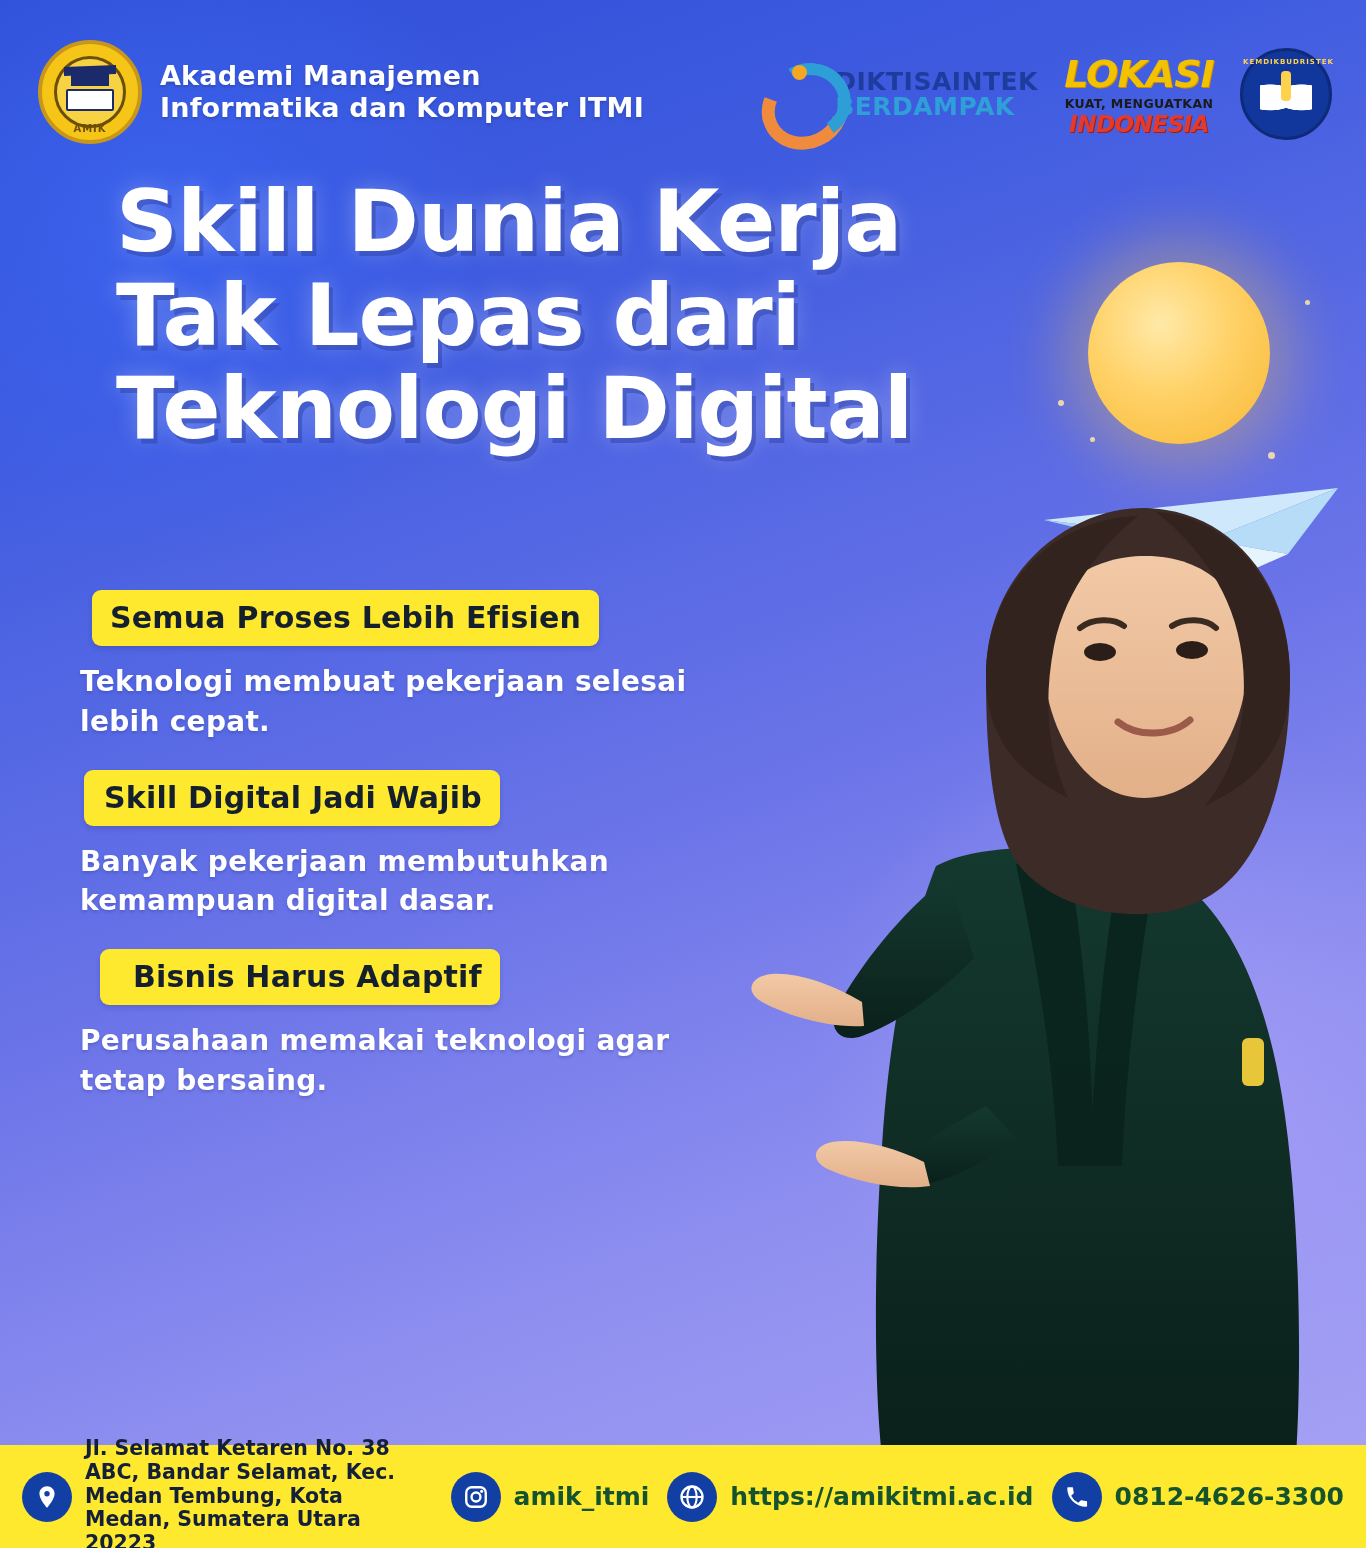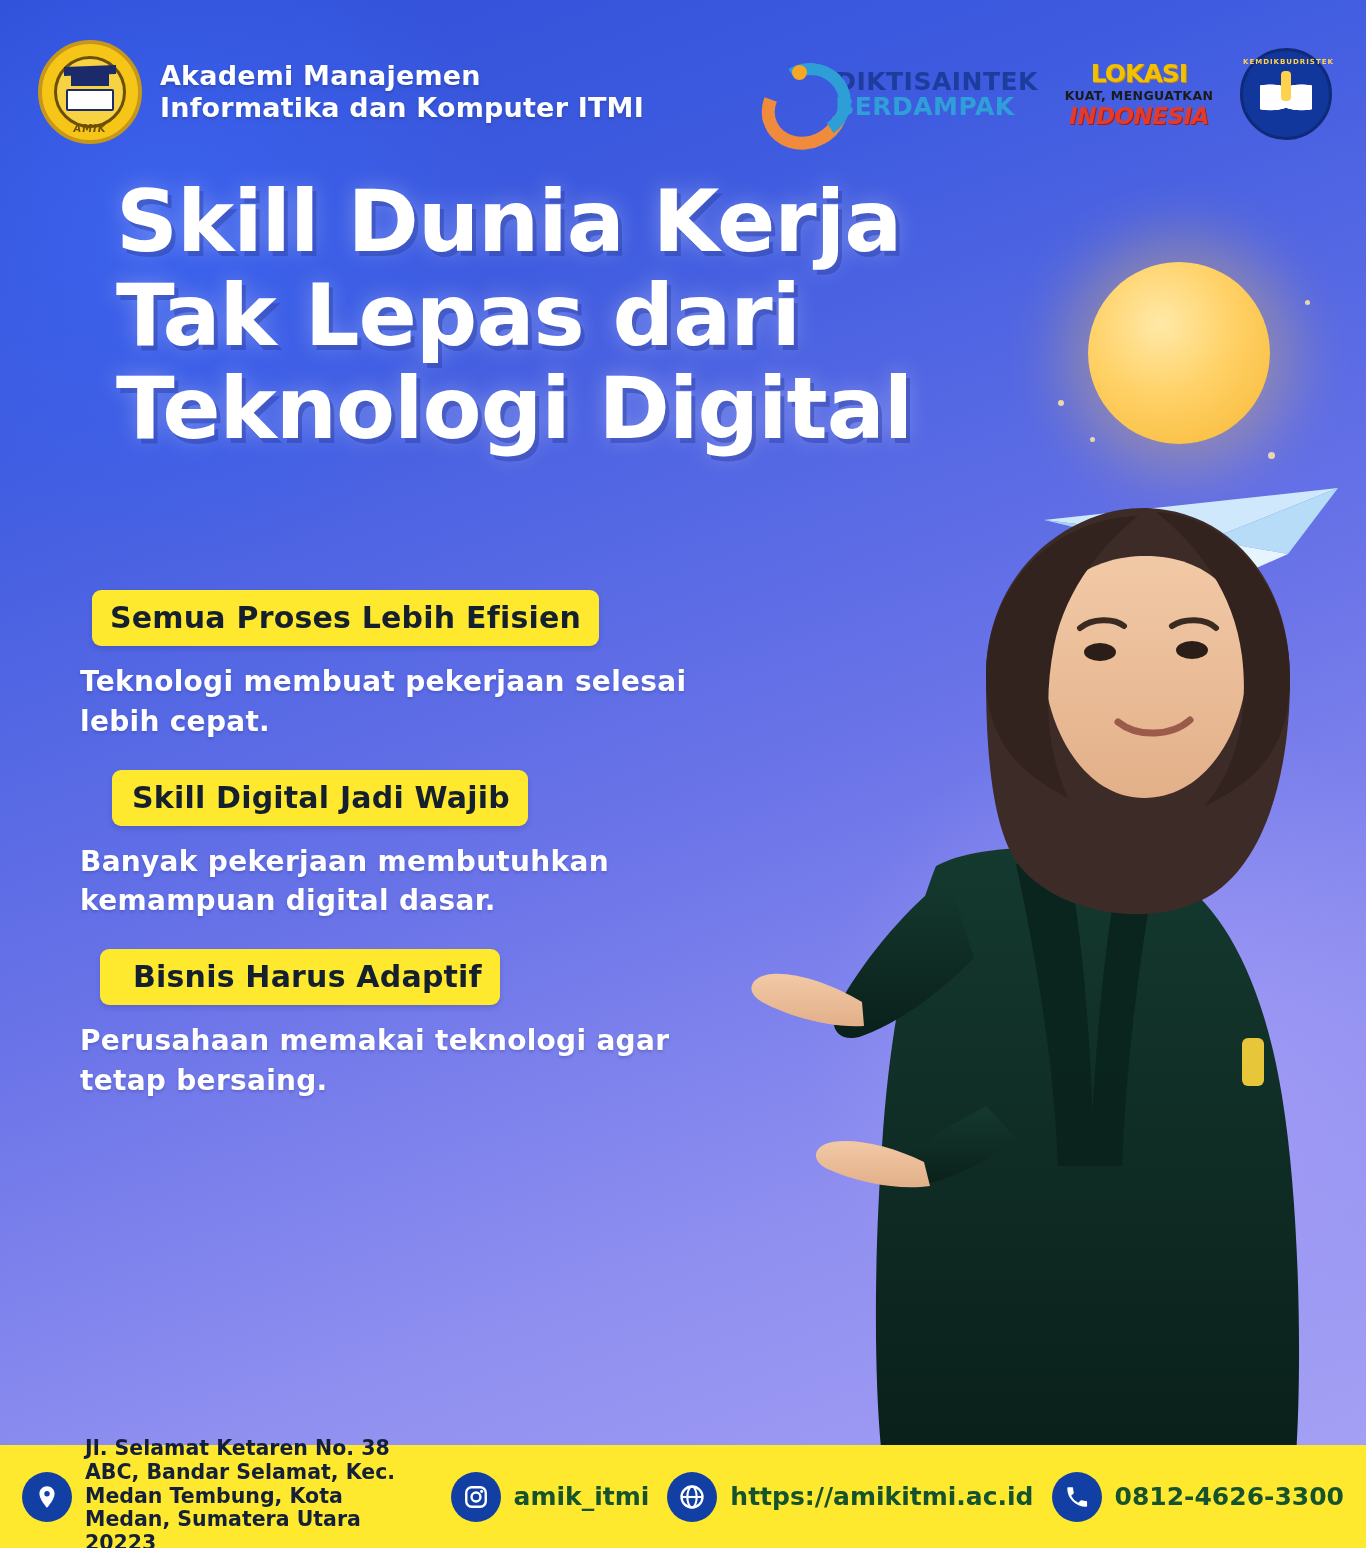--- a/index.html
+++ b/index.html
@@ -42,21 +42,20 @@
   }
   .brand {
     display: flex;
     align-items: center;
     gap: 14px;
   }
   .amik-logo {
     width: 112px; height: 112px;
     position: relative;
     flex: 0 0 auto;
-    font-style: italic;
   }
   .amik-logo .shield {
     position: absolute; inset: 4px;
     background: #f5c518;
     border: 4px solid #c8971a;
     border-radius: 50%;
   }
   .amik-logo .inner {
     position: absolute; inset: 20px;
     background: #f7d343;
@@ -154,22 +153,23 @@
   .dik-text .l2 { font-size: 25px; color: #2f9fd8; letter-spacing: 0.5px;}
   .lokasi-logo {
     width: 150px; height: 82px;
     position: relative;
     display: flex;
     flex-direction: column;
     align-items: center;
     justify-content: center;
   }
   .lokasi-logo .top {
-    font-size: 25px;
-    font-weight: bold;
+    font-size: 38px;
+    font-weight: bold;
+    font-style: italic;
     color: #f2c200;
     letter-spacing: -1px;
     text-shadow: 1px 1px 0 #d48a00;
   }
   .lokasi-logo .mid {
     font-size: 12.5px;
     font-weight: bold;
     color: #1a1a1a;
     letter-spacing: 0.4px;
   }
@@ -272,21 +272,21 @@
     color: #ffffff;
     font-size: 28px;
     font-weight: 600;
     line-height: 1.42;
     margin-top: 16px;
     letter-spacing: 0.3px;
     text-shadow: 0 2px 3px rgba(30,45,120,0.25);
     max-width: 610px;
   }
   .i1 { margin-left: 12px; }
-  .i2 { margin-left: 32px; padding-left: 20px; }
+  .i2 { margin-left: 4px; padding-left: 20px; }
   .i3 { margin-left: 4px; }
   .i4 { margin-left: 20px; padding-left: 33px; }
 
   
   .person {
     position: absolute;
     right: 0px;
     bottom: 92px;
     width: 680px;
     height: 1010px;

